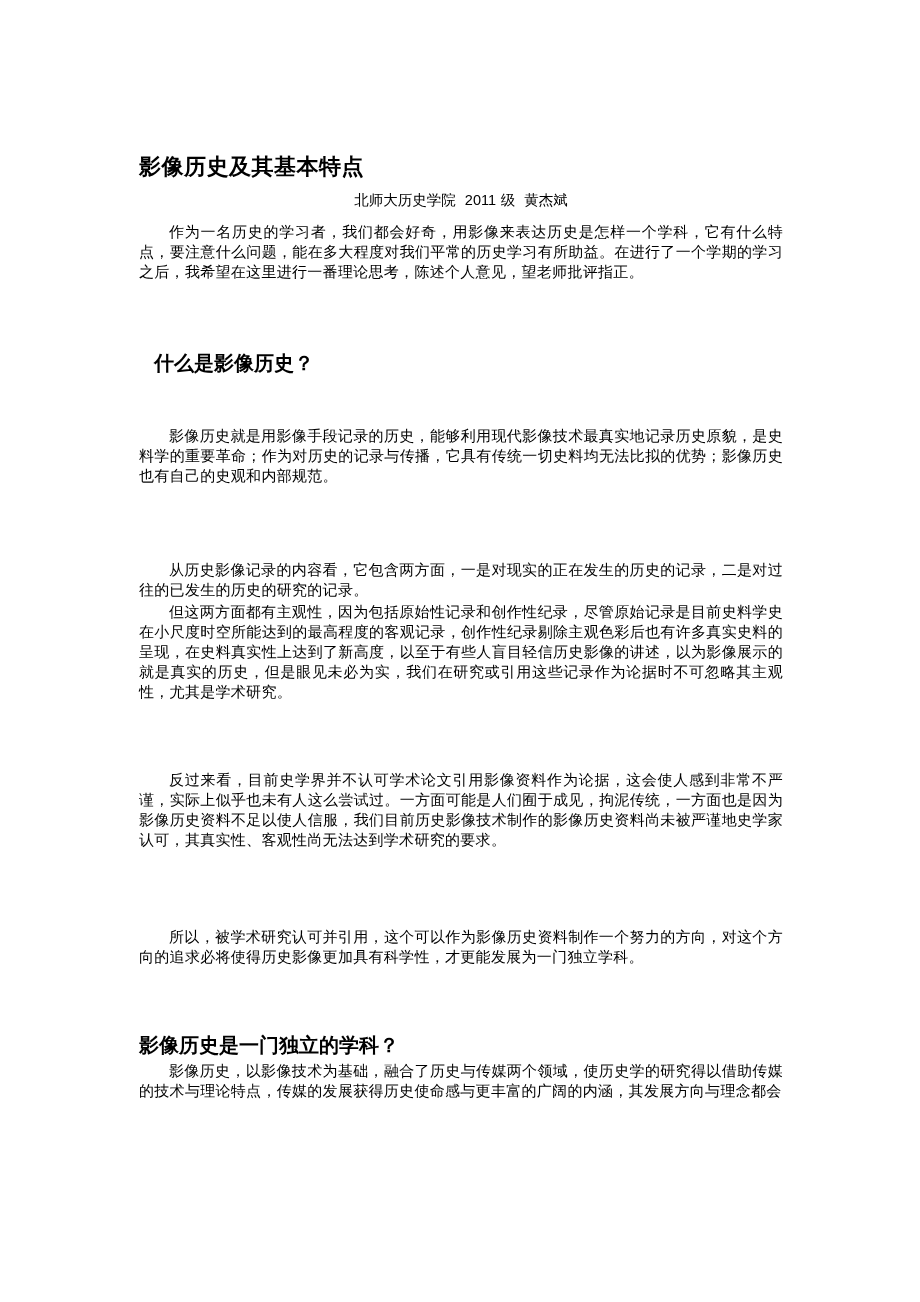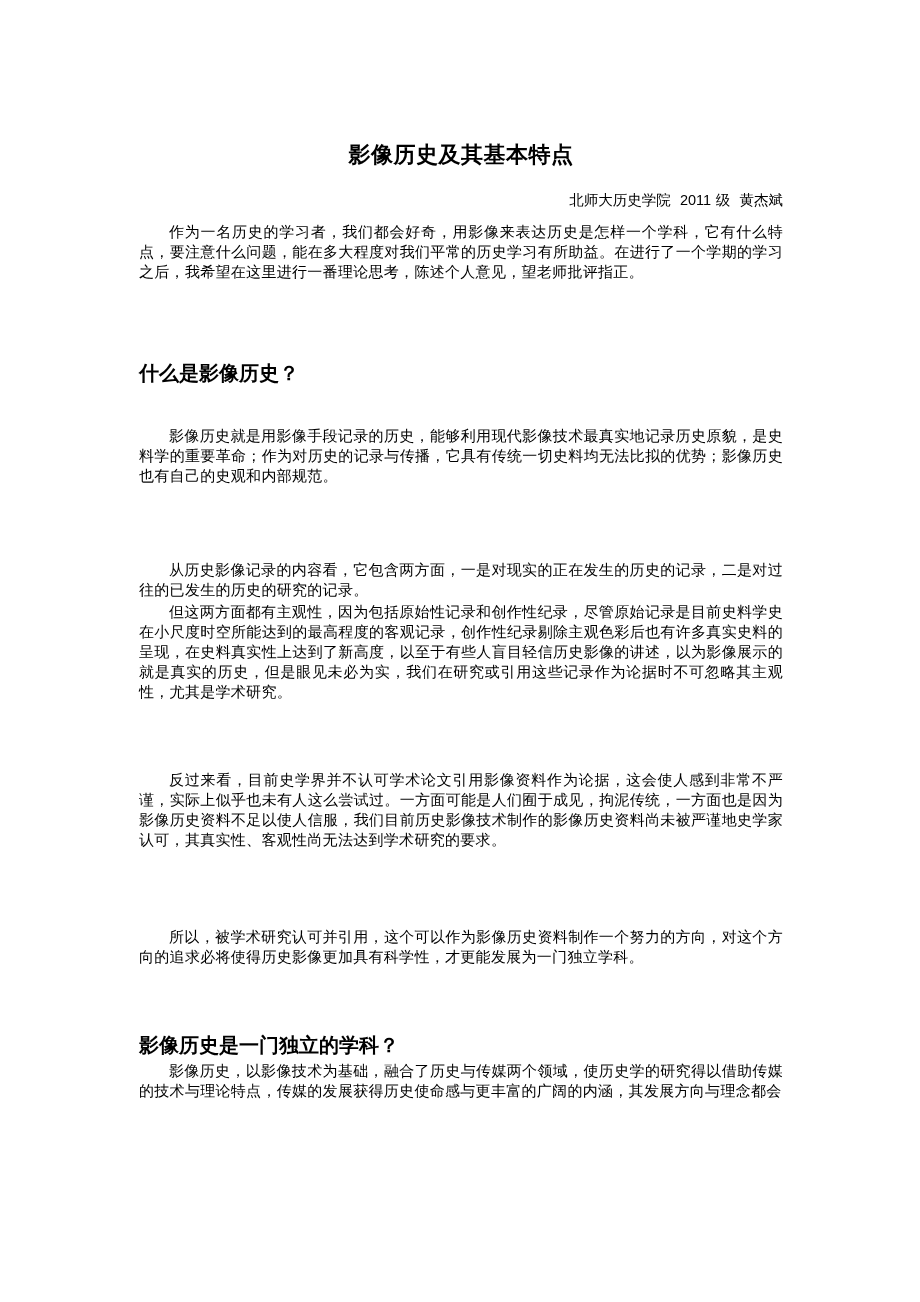--- a/index.html
+++ b/index.html
@@ -18,35 +18,34 @@
     .page {
       position: absolute;
       left: 139px;
       top: 0;
       width: 644px;
     }
     .doc-title {
       position: absolute;
       left: 0;
       width: 644px;
-      top: 138px;
-      text-align: center;
+      top: 150px;
       font-family: "DejaVu Sans", "Liberation Sans", sans-serif;
       font-weight: bold;
       font-size: 22px;
       line-height: 34px;
       letter-spacing: 0.5px;
       margin: 0;
     }
     .byline {
       position: absolute;
       left: 0;
       width: 644px;
       top: 188px;
-      text-align: right;
+      text-align: center;
       font-size: 14.5px;
       line-height: 24px;
       margin: 0;
     }
     .byline .latin {
       font-family: "Liberation Sans", "DejaVu Sans", sans-serif;
     }
     .para {
       position: absolute;
       left: 0;
@@ -74,21 +73,21 @@
 <body>
 
 <div class="page">
 
   <h1 class="doc-title">影像历史及其基本特点</h1>
 
   <p class="byline"><span>北师大历史学院</span>&nbsp;&nbsp;<span class="latin">2011</span>&nbsp;<span>级</span>&nbsp;&nbsp;<span>黄杰斌</span></p>
 
   <p class="para" style="top:222px;">作为一名历史的学习者，我们都会好奇，用影像来表达历史是怎样一个学科，它有什么特点，要注意什么问题，能在多大程度对我们平常的历史学习有所助益。在进行了一个学期的学习之后，我希望在这里进行一番理论思考，陈述个人意见，望老师批评指正。</p>
 
-  <h2 class="section-heading" style="top:358px;">什么是影像历史？</h2>
+  <h2 class="section-heading" style="top:348px;margin-left:15px;">什么是影像历史？</h2>
 
   <p class="para" style="top:426px;">影像历史就是用影像手段记录的历史，能够利用现代影像技术最真实地记录历史原貌，是史料学的重要革命；作为对历史的记录与传播，它具有传统一切史料均无法比拟的优势；影像历史也有自己的史观和内部规范。</p>
   <p class="para" style="top:560px;">从历史影像记录的内容看，它包含两方面，一是对现实的正在发生的历史的记录，二是对过往的已发生的历史的研究的记录。</p>
   <p class="para" style="top:602px;">但这两方面都有主观性，因为包括原始性记录和创作性纪录，尽管原始记录是目前史料学史在小尺度时空所能达到的最高程度的客观记录，创作性纪录剔除主观色彩后也有许多真实史料的呈现，在史料真实性上达到了新高度，以至于有些人盲目轻信历史影像的讲述，以为影像展示的就是真实的历史，但是眼见未必为实，我们在研究或引用这些记录作为论据时不可忽略其主观性，尤其是学术研究。</p>
   <p class="para" style="top:770px;">反过来看，目前史学界并不认可学术论文引用影像资料作为论据，这会使人感到非常不严谨，实际上似乎也未有人这么尝试过。一方面可能是人们囿于成见，拘泥传统，一方面也是因为影像历史资料不足以使人信服，我们目前历史影像技术制作的影像历史资料尚未被严谨地史学家认可，其真实性、客观性尚无法达到学术研究的要求。</p>
   <p class="para" style="top:927px;">所以，被学术研究认可并引用，这个可以作为影像历史资料制作一个努力的方向，对这个方向的追求必将使得历史影像更加具有科学性，才更能发展为一门独立学科。</p>
 
   <h2 class="section-heading" style="top:1030px;">影像历史是一门独立的学科？</h2>
 
   <p class="para" style="top:1061px;">影像历史，以影像技术为基础，融合了历史与传媒两个领域，使历史学的研究得以借助传媒的技术与理论特点，传媒的发展获得历史使命感与更丰富的广阔的内涵，其发展方向与理念都会</p>

